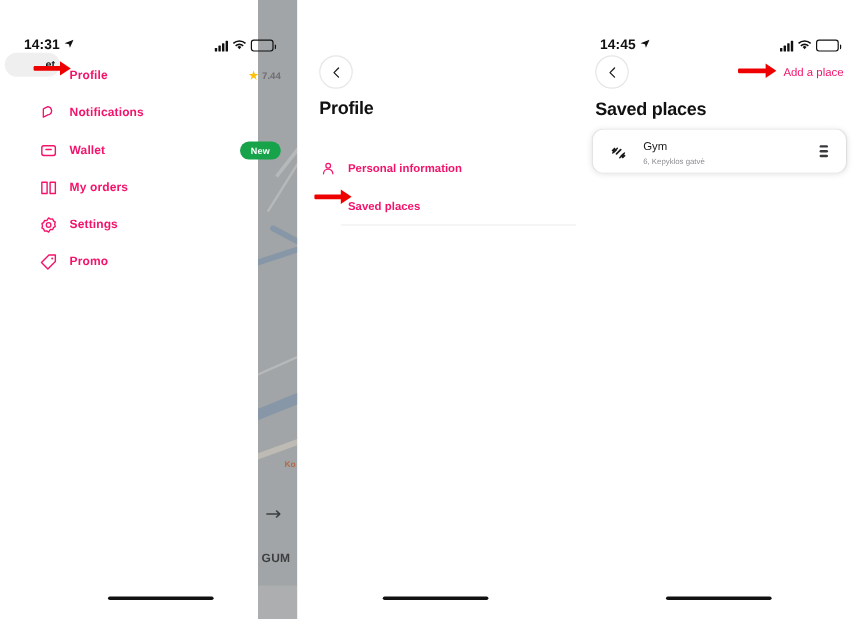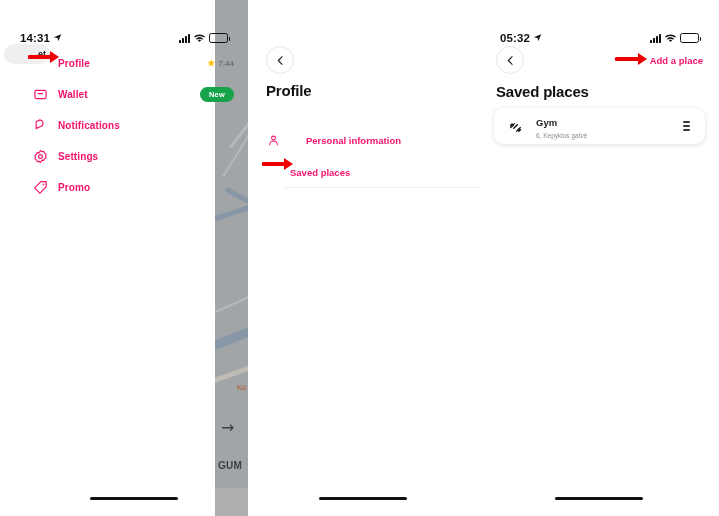--- a/index.html
+++ b/index.html
@@ -123,37 +123,37 @@
   }
 
   
   .plist { position: absolute; left: 0; right: 0; }
   .plist-row {
     position: relative; height: 31px; display: flex; align-items: center;
     padding-left: 18px;
   }
   .plist-icon { width: 15px; height: 15px; display: flex; align-items: center; justify-content: center; }
   .plist-label {
-    font-size: 9.5px; font-weight: bold; color: #f4136b; margin-left: 25px; white-space: nowrap;
+    font-size: 9.5px; font-weight: bold; color: #f4136b; margin-left: 9px; white-space: nowrap;
   }
   .plist-row.indent .plist-label { margin-left: 24px; }
   .plist-div { position: absolute; height: 1px; background: #efefef; }
 
   
   .addlink {
-    position: absolute; font-size: 9.5px; font-weight: bold; color: #f4136b; white-space: nowrap;
+    position: absolute; font-size: 9.5px; font-weight: normal; color: #f4136b; white-space: nowrap;
   }
   .place-card {
     position: absolute; background: #fff; border-radius: 9px;
     box-shadow: 0 1px 5px rgba(0,0,0,.12), 0 0 1px rgba(0,0,0,.08);
     display: flex; align-items: center; padding: 0 12px;
   }
   .place-icon { width: 18px; height: 18px; display: flex; align-items: center; justify-content: center; flex: none; }
   .place-txt { margin-left: 12px; flex: 1; min-width: 0; }
-  .place-name { font-size: 9.5px; font-weight: bold; color: #1c1c1e; line-height: 1.25; }
+  .place-name { font-size: 9.5px; font-weight: normal; color: #1c1c1e; line-height: 1.25; }
   .place-addr { font-size: 6.5px; color: #8e8e93; line-height: 1.4; margin-top: 1px; }
   .kebab {
     width: 14px; height: 16px; display: flex; flex-direction: column;
     align-items: center; justify-content: center; gap: 2.5px; flex: none;
   }
   .kebab span { display: block; width: 7px; height: 1.6px; background: #3a3a3c; border-radius: 1px; }
 
   
   .home-ind {
     position: absolute; bottom: 16px; height: 3.5px; background: #111; border-radius: 2px;
@@ -219,40 +219,49 @@
         <span class="menu-right">
           <span class="rating">
             <span class="star">★</span>
             <span>7.44</span>
           </span>
         </span>
       </div>
 
       <div class="menu-row">
         <span class="menu-icon">
+          <svg width="15" height="15" viewBox="0 0 24 24" fill="none" stroke="#f4136b" stroke-width="1.8" stroke-linejoin="round">
+            <path d="M5 6 L5 17 L11 14 A6 6 0 0 0 16 8 A6 6 0 0 0 11 3 Z"></path>
+          </svg>
+        </span>
+        <span class="menu-label">Notifications</span>
+      </div>
+
+      <div class="menu-row">
+        <span class="menu-icon">
           <svg width="15" height="15" viewBox="0 0 24 24" fill="none" stroke="#f4136b" stroke-width="1.9">
             <rect x="3" y="5.5" width="18" height="13" rx="2.5"></rect>
             <path d="M8.5 10.5 h7" stroke-linecap="round"></path>
           </svg>
         </span>
         <span class="menu-label">Wallet</span>
         <span class="menu-right">
           <span class="badge-new">New</span>
         </span>
       </div>
 
       <div class="menu-row">
         <span class="menu-icon">
-          <svg width="15" height="15" viewBox="0 0 24 24" fill="none" stroke="#f4136b" stroke-width="1.8" stroke-linejoin="round">
-            <path d="M5 6 L5 17 L11 14 A6 6 0 0 0 16 8 A6 6 0 0 0 11 3 Z"></path>
-          </svg>
-        </span>
-        <span class="menu-label">Notifications</span>
-      </div>
-
+          <svg width="15" height="15" viewBox="0 0 24 24" fill="none" stroke="#f4136b" stroke-width="1.9" stroke-linejoin="round">
+            <path d="M3 4.5 h7 v15 H3 Z"></path>
+              <path d="M14 4.5 h7 v15 h-7 Z"></path>
+          </svg>
+        </span>
+        <span class="menu-label">My orders</span>
+      </div>
 
       <div class="menu-row">
         <span class="menu-icon">
           <svg width="15" height="15" viewBox="0 0 24 24" fill="none" stroke="#f4136b" stroke-width="1.8" stroke-linejoin="round">
             <path d="M12 2.5 l2.4 1.7 2.9-.4 1.2 2.7 2.4 1.7-.8 2.8.8 2.8-2.4 1.7-1.2 2.7-2.9-.4L12 21.5 9.6 19.8l-2.9.4-1.2-2.7L3.1 15.8l.8-2.8-.8-2.8 2.4-1.7 1.2-2.7 2.9.4Z"></path>
             <circle cx="12" cy="12" r="3.1"></circle>
           </svg>
         </span>
         <span class="menu-label">Settings</span>
       </div>
@@ -314,21 +323,21 @@
 
     <div class="home-ind" style="left:71px; width:88px;"></div>
   </div>
 
   <div class="panel-sep" style="left:480px;"></div>
 
   <div class="panel" id="panel3">
 
     <div class="statusbar">
       <div class="sb-time">
-        <span>05:32</span>
+        <span>14:45</span>
         <span class="loc-arrow">
           <svg width="9" height="9" viewBox="0 0 24 24" fill="#111">
               <path d="M2 11 L22 3 L14 21 L12 13 Z"></path>
             </svg>
         </span>
       </div>
       <div class="sb-right">
         <span class="sig">
             <i></i>
             <i></i>

